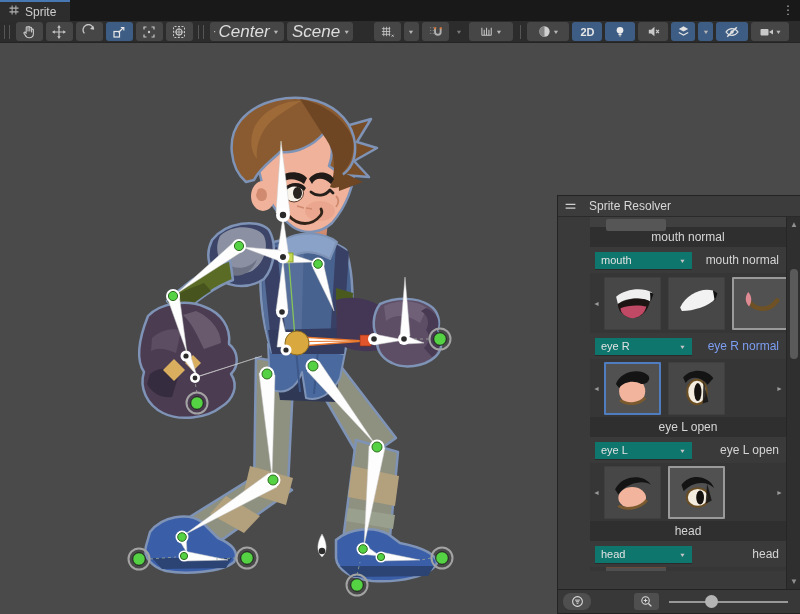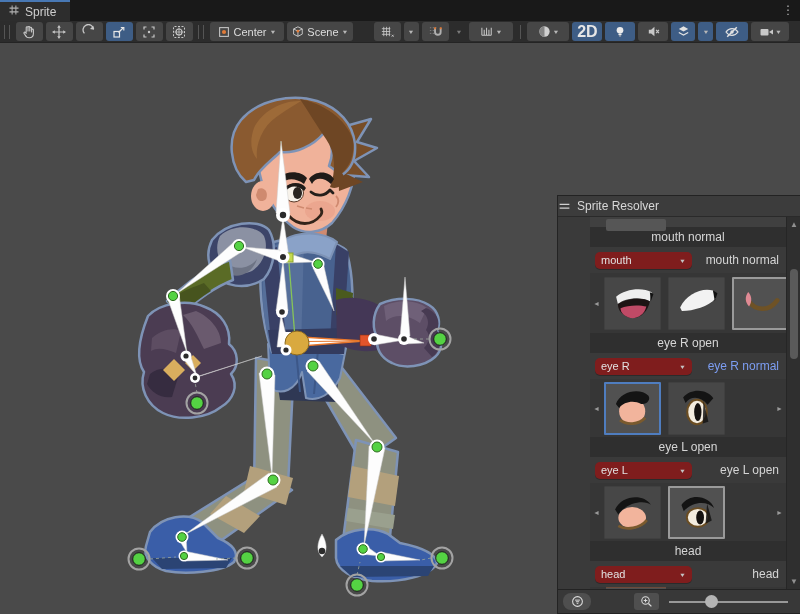--- a/index.html
+++ b/index.html
@@ -15,42 +15,42 @@
 
   
   .toolbar { position:absolute; left:0; top:21px; width:800px; height:22px; background:#2c2c2c;
              display:flex; align-items:center; border-bottom:1px solid #242424; }
   .grip { width:6px; height:14px; border-left:1px solid #555; border-right:1px solid #555; margin:0 4px; }
   .tbtn { height:19px; min-width:27px; border-radius:3px; background:#464646; display:flex;
           align-items:center; justify-content:center; margin:0 1.5px; padding:0 4px; color:#c8c8c8; }
   .tbtn.active { background:#3e5d85; }
   .tbtn.flat { background:transparent; }
   .tbtn svg { display:block; }
-  .ddtxt { font-size:11px; color:#dddddd; margin:0 3px; }
+  .ddtxt { font-size:17px; color:#dddddd; margin:0 3px;font-style:italic; }
   .caret { font-size:7px; color:#b8b8b8; transform:scaleY(.8); }
   .caret.dim { color:#7a7a7a; }
   .sep { width:1px; height:14px; background:#555; margin:0 5px; }
-  .twod { font-size:16px; font-weight:bold; color:#e6e6e6; padding:0 4px; }
+  .twod { font-size:11px; font-weight:bold; color:#e6e6e6; padding:0 4px; }
 
   
   .scene { position:absolute; left:0; top:43px; width:800px; height:571px; background:#4a4a4a; }
   .scene svg { position:absolute; left:0; top:0; }
 
   
   .panel { position:absolute; left:557px; top:195px; width:243px; height:419px; background:#3a3a3a;
            border:1px solid #232323; border-right:none; z-index:5; color:#d4d4d4; }
   .ptitle { height:21px; background:#3c3c3c; border-bottom:1px solid #2a2a2a; display:flex;
-            align-items:center; gap:6px; padding:0 0; font-size:12px; color:#d8d8d8; }
+            align-items:center; gap:12px; padding:0 6px; font-size:12px; color:#d8d8d8; }
   .pbody { position:absolute; left:0; top:21px; right:14px; bottom:24px; overflow:hidden; background:#3a3a3a;padding-left:32px; }
   .partialrow { height:10px; background:#404040; position:relative; }
   .pill { position:absolute; left:16px; top:2px; width:60px; height:12px; background:#565656; border-radius:2px; }
   .shead { height:20px; background:#2f2f2f; display:flex; align-items:center; justify-content:center;
            font-size:12px; color:#d6d6d6; }
   .srow { height:26px; background:#3a3a3a; display:flex; align-items:center; padding:0 5px; justify-content:space-between; }
-  .dd { width:97px; height:17px; background:#7f1d1d; border-radius:5px; display:flex; align-items:center;
+  .dd { width:97px; height:17px; background:#0f766e; border-radius:0; display:flex; align-items:center;
         justify-content:space-between; padding:0 6px; font-size:11px; color:#e2e2e2; box-shadow:0 1px 0 rgba(0,0,0,.25); }
   .dd .caret { color:#c4c4c4; }
   .rlabel { font-size:12px; color:#d4d4d4; padding-right:2px; }
   .rlabel.link { color:#7c9df2; }
   .strip { background:#363636; display:flex; align-items:center; padding:3px 2px; position:relative; }
   .strip.h60 { height:60px; } .strip.h58 { height:58px; }
   .arrowbtn { width:9px; color:#9a9a9a; font-size:7px; text-align:center; flex:none; }
   .thumbs { display:flex; gap:7px; margin-left:3px; flex:1; }
   .thumb { width:57px; height:53px; background:#474747; border:1px solid #404040; border-radius:1px;
            display:flex; align-items:center; justify-content:center; }
@@ -486,21 +486,20 @@
           <div class="thumb selgrey">
             <svg width="48" height="46" viewBox="0 0 54 54">
                 <path d="M12,24 C20,36 36,38 46,24" fill="none" stroke="#6e5226" stroke-width="5.5" stroke-linecap="round"></path>
                 <path d="M12,14 C16,18 17,25 13,31 C8,26 8,19 12,14 Z" fill="#e08a94"></path>
               </svg>
           </div>
         </div>
         <div class="arrowbtn">►</div>
       </div>
 
-      <div class="shead">eye R open</div>
       <div class="srow">
         <div class="dd">
           <span>eye R</span>
           <span class="caret">▼</span>
         </div>
         <span class="rlabel link">eye R normal</span>
       </div>
       <div class="strip h58">
         <div class="arrowbtn">◄</div>
         <div class="thumbs">

